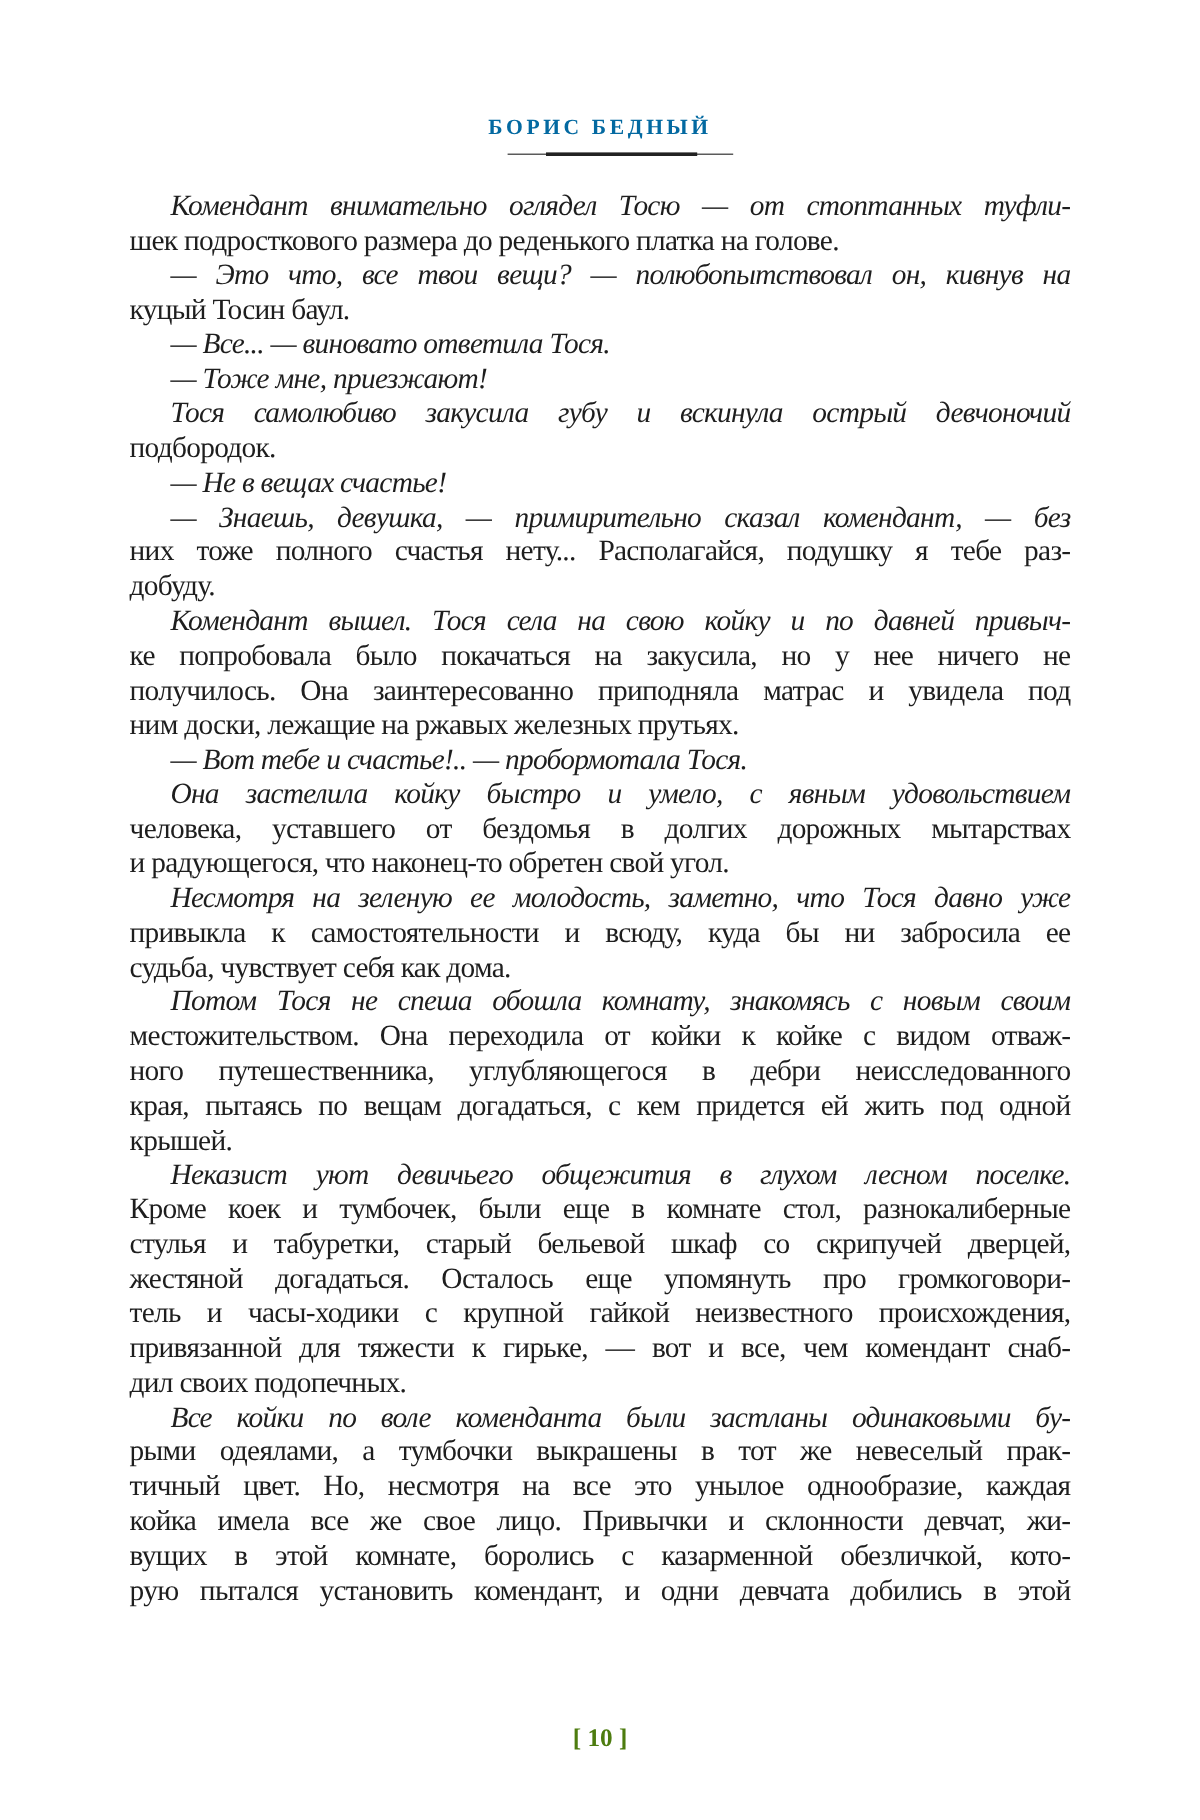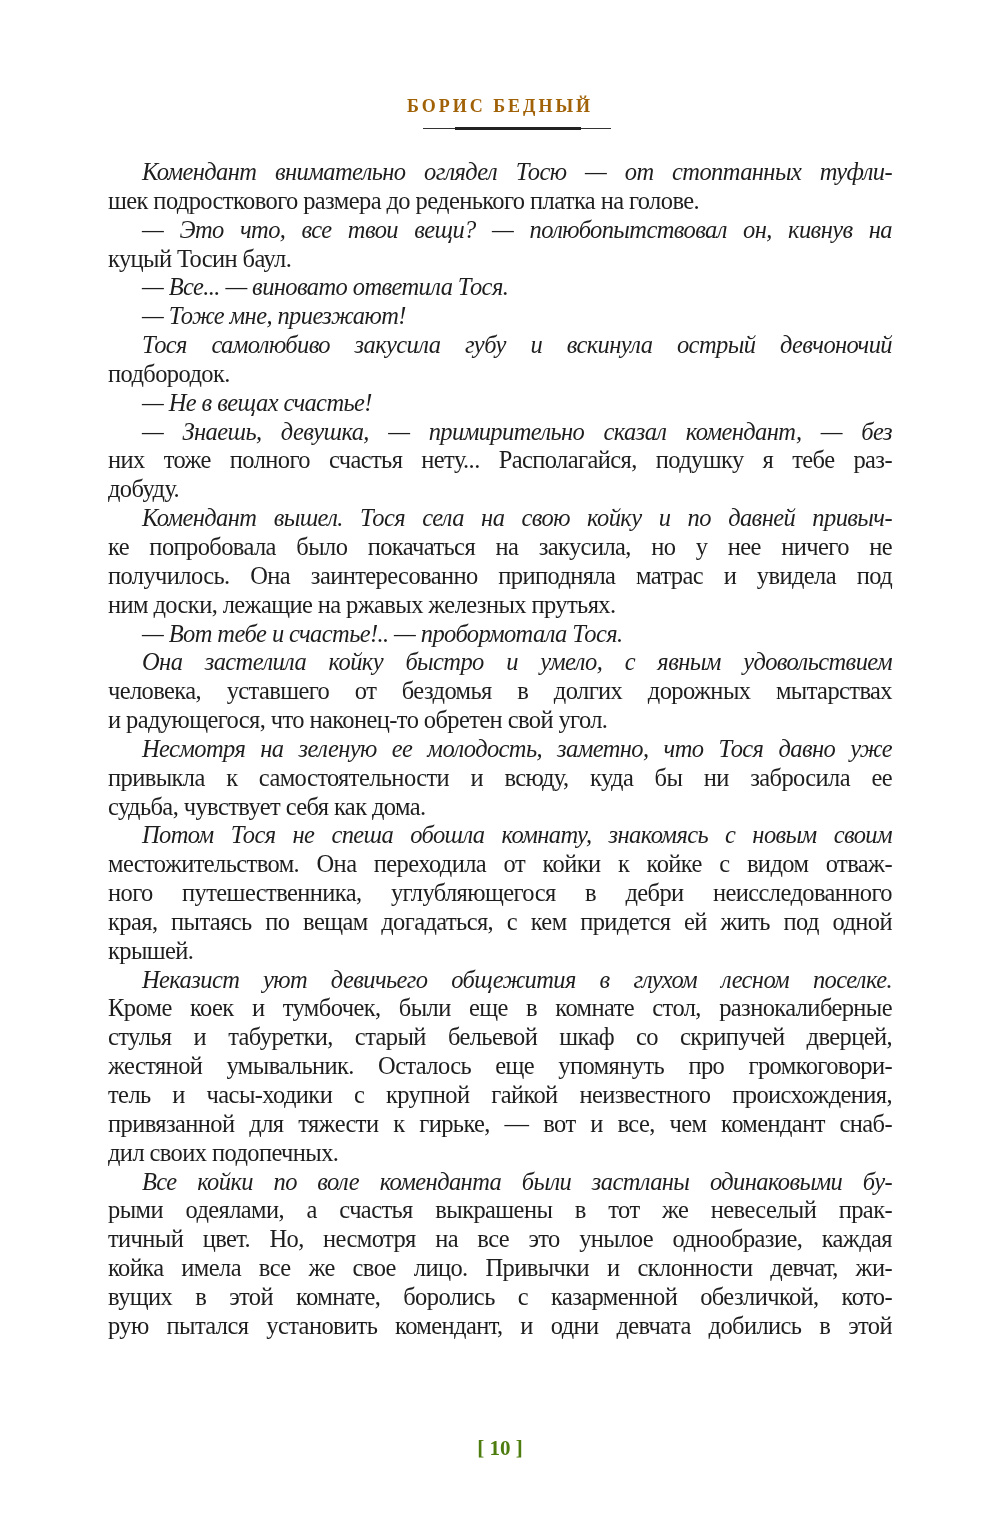--- a/index.html
+++ b/index.html
@@ -1,20 +1,20 @@
 <!DOCTYPE html>
 <html><head>
 <meta charset="utf-8">
 <style>
   html, body { margin:0; padding:0; background:#ffffff; }
   body { width:1000px; height:1517px; position:relative; overflow:hidden;
          font-family:"Liberation Serif", "DejaVu Serif", serif; color:#1e1e1e; }
   .header { position:absolute; top:96px; left:0; width:1000px; text-align:center; }
   .header-title { font-family:"Liberation Serif", serif; font-weight:bold; font-size:18px;
-                  letter-spacing:3px; color:#a16207; display:inline-block; }
+                  letter-spacing:3px; color:#0369a1; display:inline-block; }
   .rule { position:absolute; top:128px; left:423px; width:188px; height:1px; background:#333; }
   .rule-thick { position:absolute; top:127px; left:455px; width:126px; height:3px; background:#222; }
   .body-text { position:absolute; top:158px; left:108px; width:784px; }
   .line { font-size:24.5px; line-height:28.85px; height:28.85px; white-space:nowrap;
           text-align:justify; text-align-last:justify; letter-spacing:-0.6px;
           transform-origin:left center; }
   .line.last { text-align-last:left; }
   .line.indent { padding-left:34px;font-style:italic; }
   .page-number { position:absolute; top:1436px; left:0; width:1000px; text-align:center;
                  font-size:21px; font-weight:bold; color:#4d7c0f; }
@@ -53,25 +53,25 @@
     <div class="line">привыкла к самостоятельности и всюду, куда бы ни забросила ее</div>
     <div class="line last">судьба, чувствует себя как дома.</div>
     <div class="line indent">Потом Тося не спеша обошла комнату, знакомясь с новым своим</div>
     <div class="line">местожительством. Она переходила от койки к койке с видом отваж-</div>
     <div class="line">ного путешественника, углубляющегося в дебри неисследованного</div>
     <div class="line">края, пытаясь по вещам догадаться, с кем придется ей жить под одной</div>
     <div class="line last">крышей.</div>
     <div class="line indent">Неказист уют девичьего общежития в глухом лесном поселке.</div>
     <div class="line">Кроме коек и тумбочек, были еще в комнате стол, разнокалиберные</div>
     <div class="line">стулья и табуретки, старый бельевой шкаф со скрипучей дверцей,</div>
-    <div class="line">жестяной умывальник. Осталось еще упомянуть про громкоговори-</div>
+    <div class="line">жестяной догадаться. Осталось еще упомянуть про громкоговори-</div>
     <div class="line">тель и часы-ходики с крупной гайкой неизвестного происхождения,</div>
     <div class="line">привязанной для тяжести к гирьке, — вот и все, чем комендант снаб-</div>
     <div class="line last">дил своих подопечных.</div>
     <div class="line indent">Все койки по воле коменданта были застланы одинаковыми бу-</div>
-    <div class="line">рыми одеялами, а счастья выкрашены в тот же невеселый прак-</div>
+    <div class="line">рыми одеялами, а тумбочки выкрашены в тот же невеселый прак-</div>
     <div class="line">тичный цвет. Но, несмотря на все это унылое однообразие, каждая</div>
     <div class="line">койка имела все же свое лицо. Привычки и склонности девчат, жи-</div>
     <div class="line">вущих в этой комнате, боролись с казарменной обезличкой, кото-</div>
     <div class="line">рую пытался установить комендант, и одни девчата добились в этой</div>
   </div>
 
 <div class="page-number">[ 10 ]</div>
 
 </body></html>

